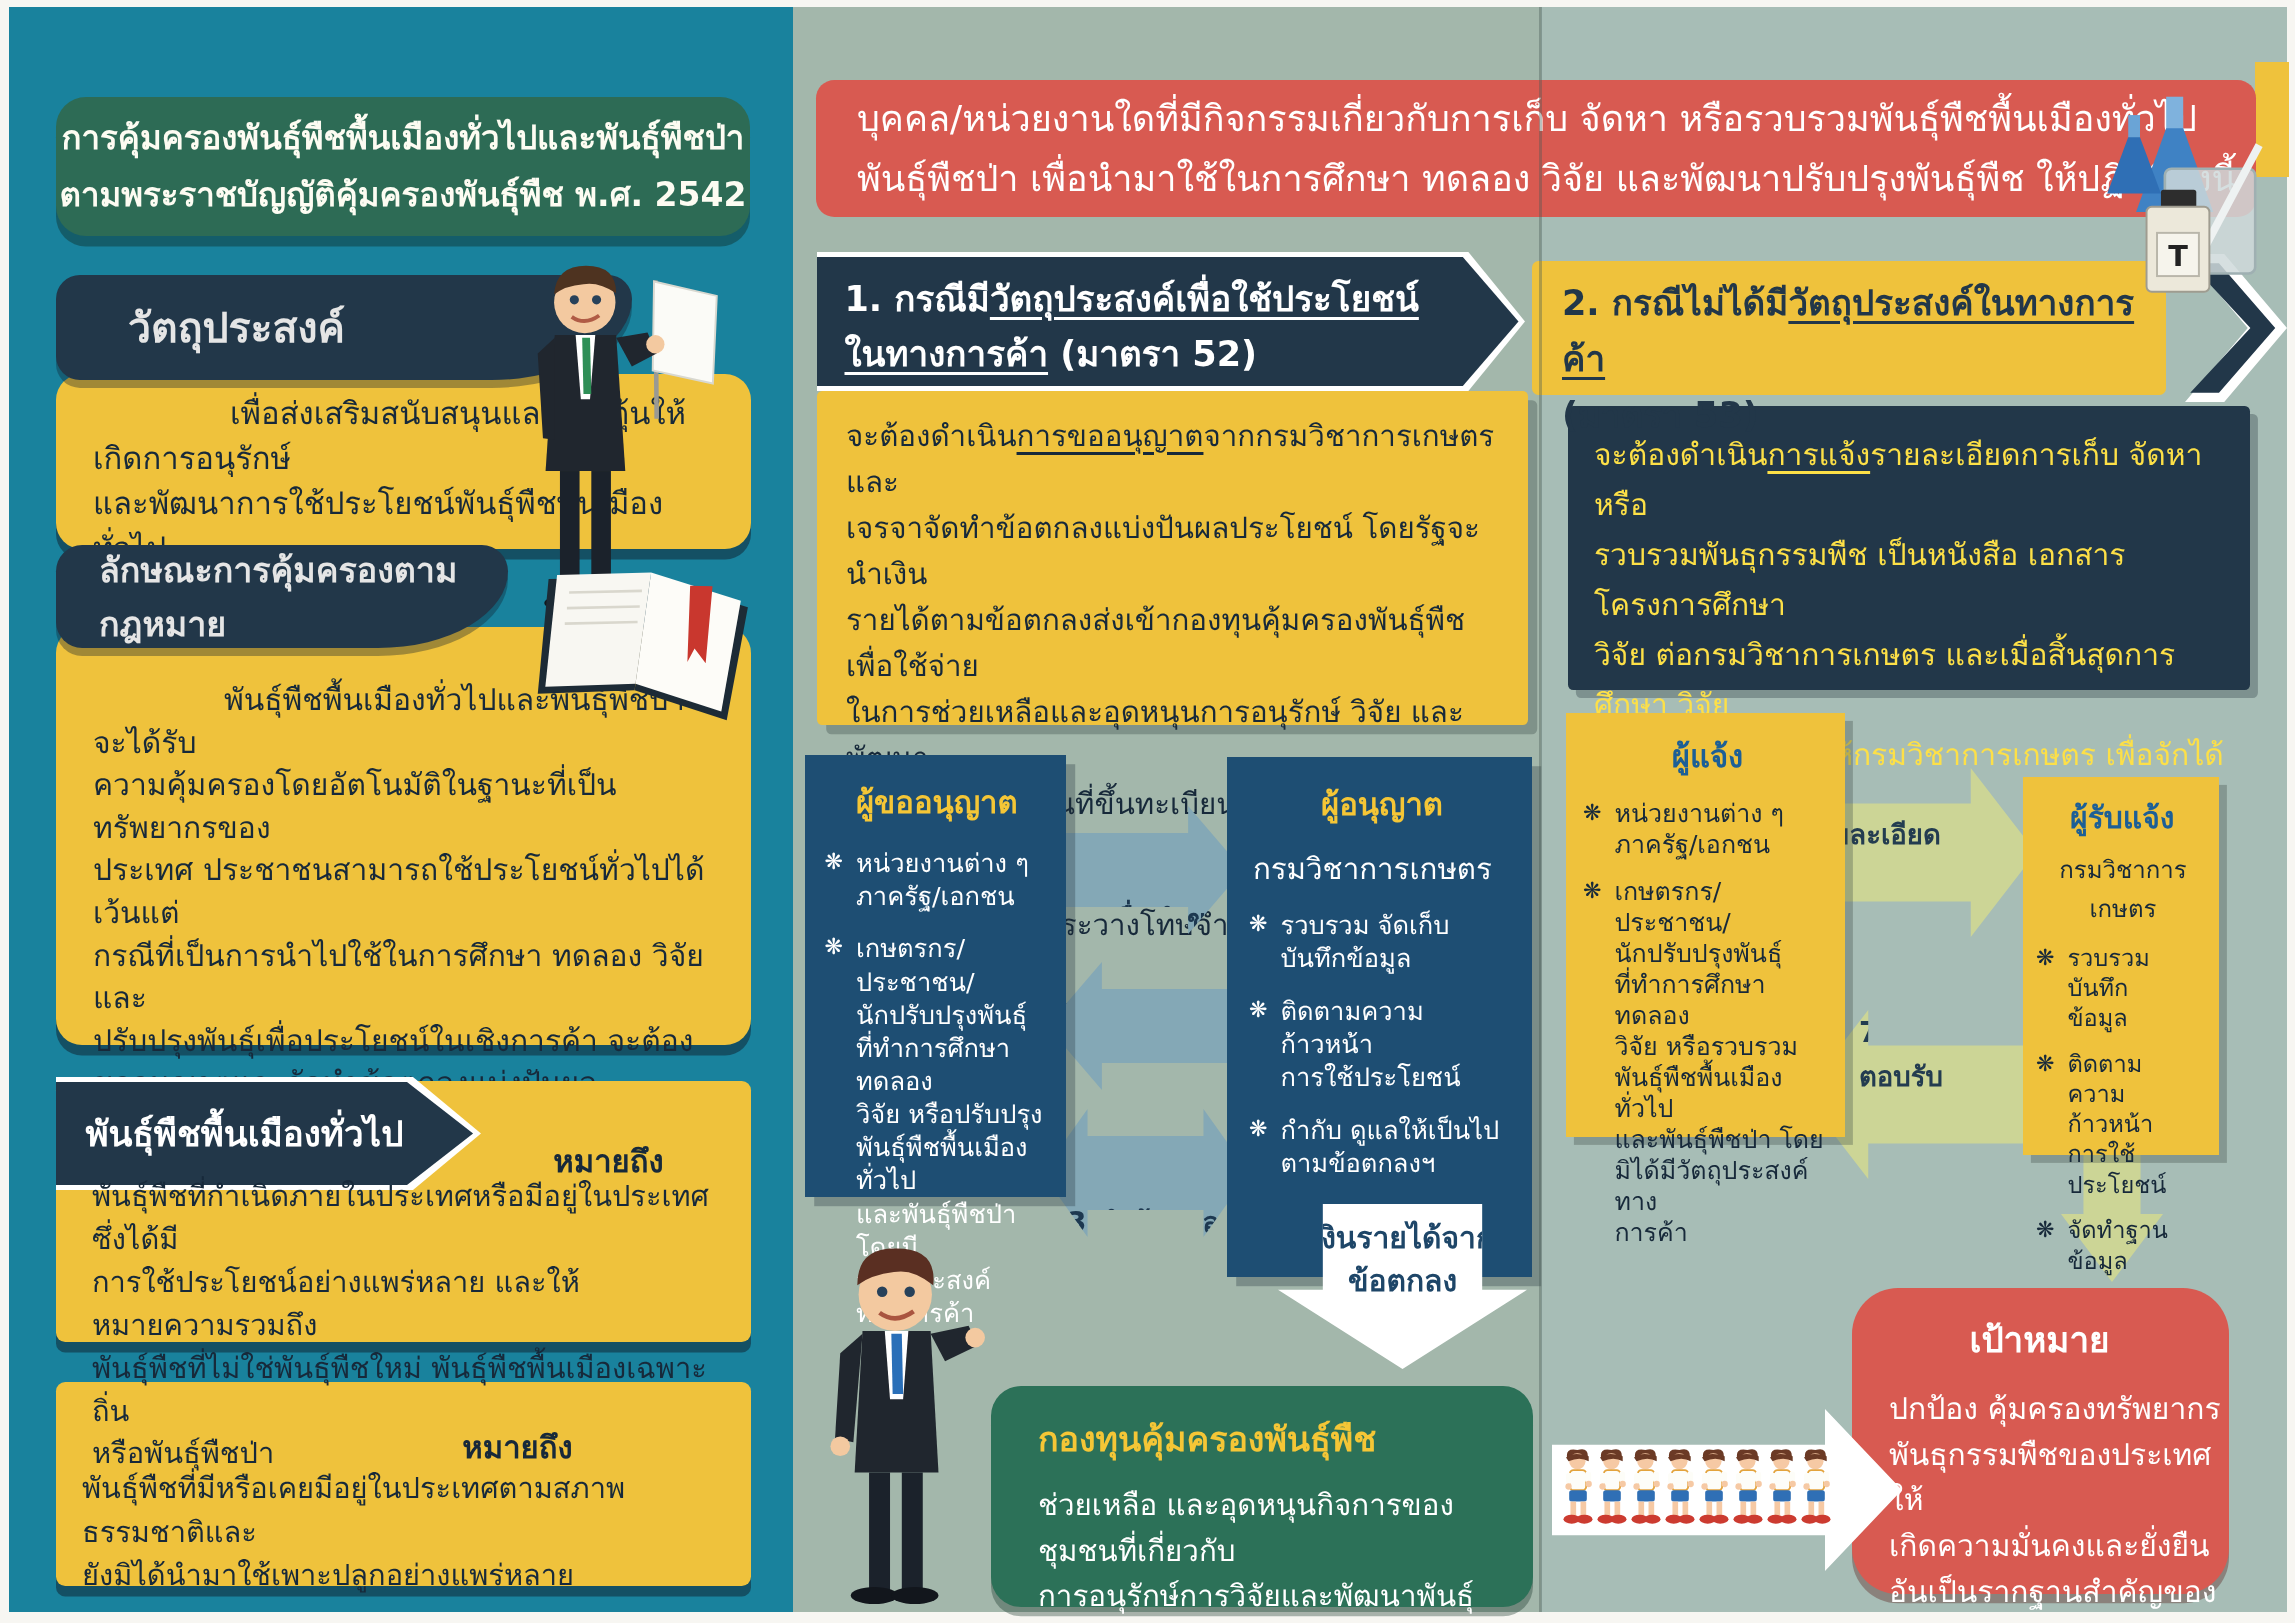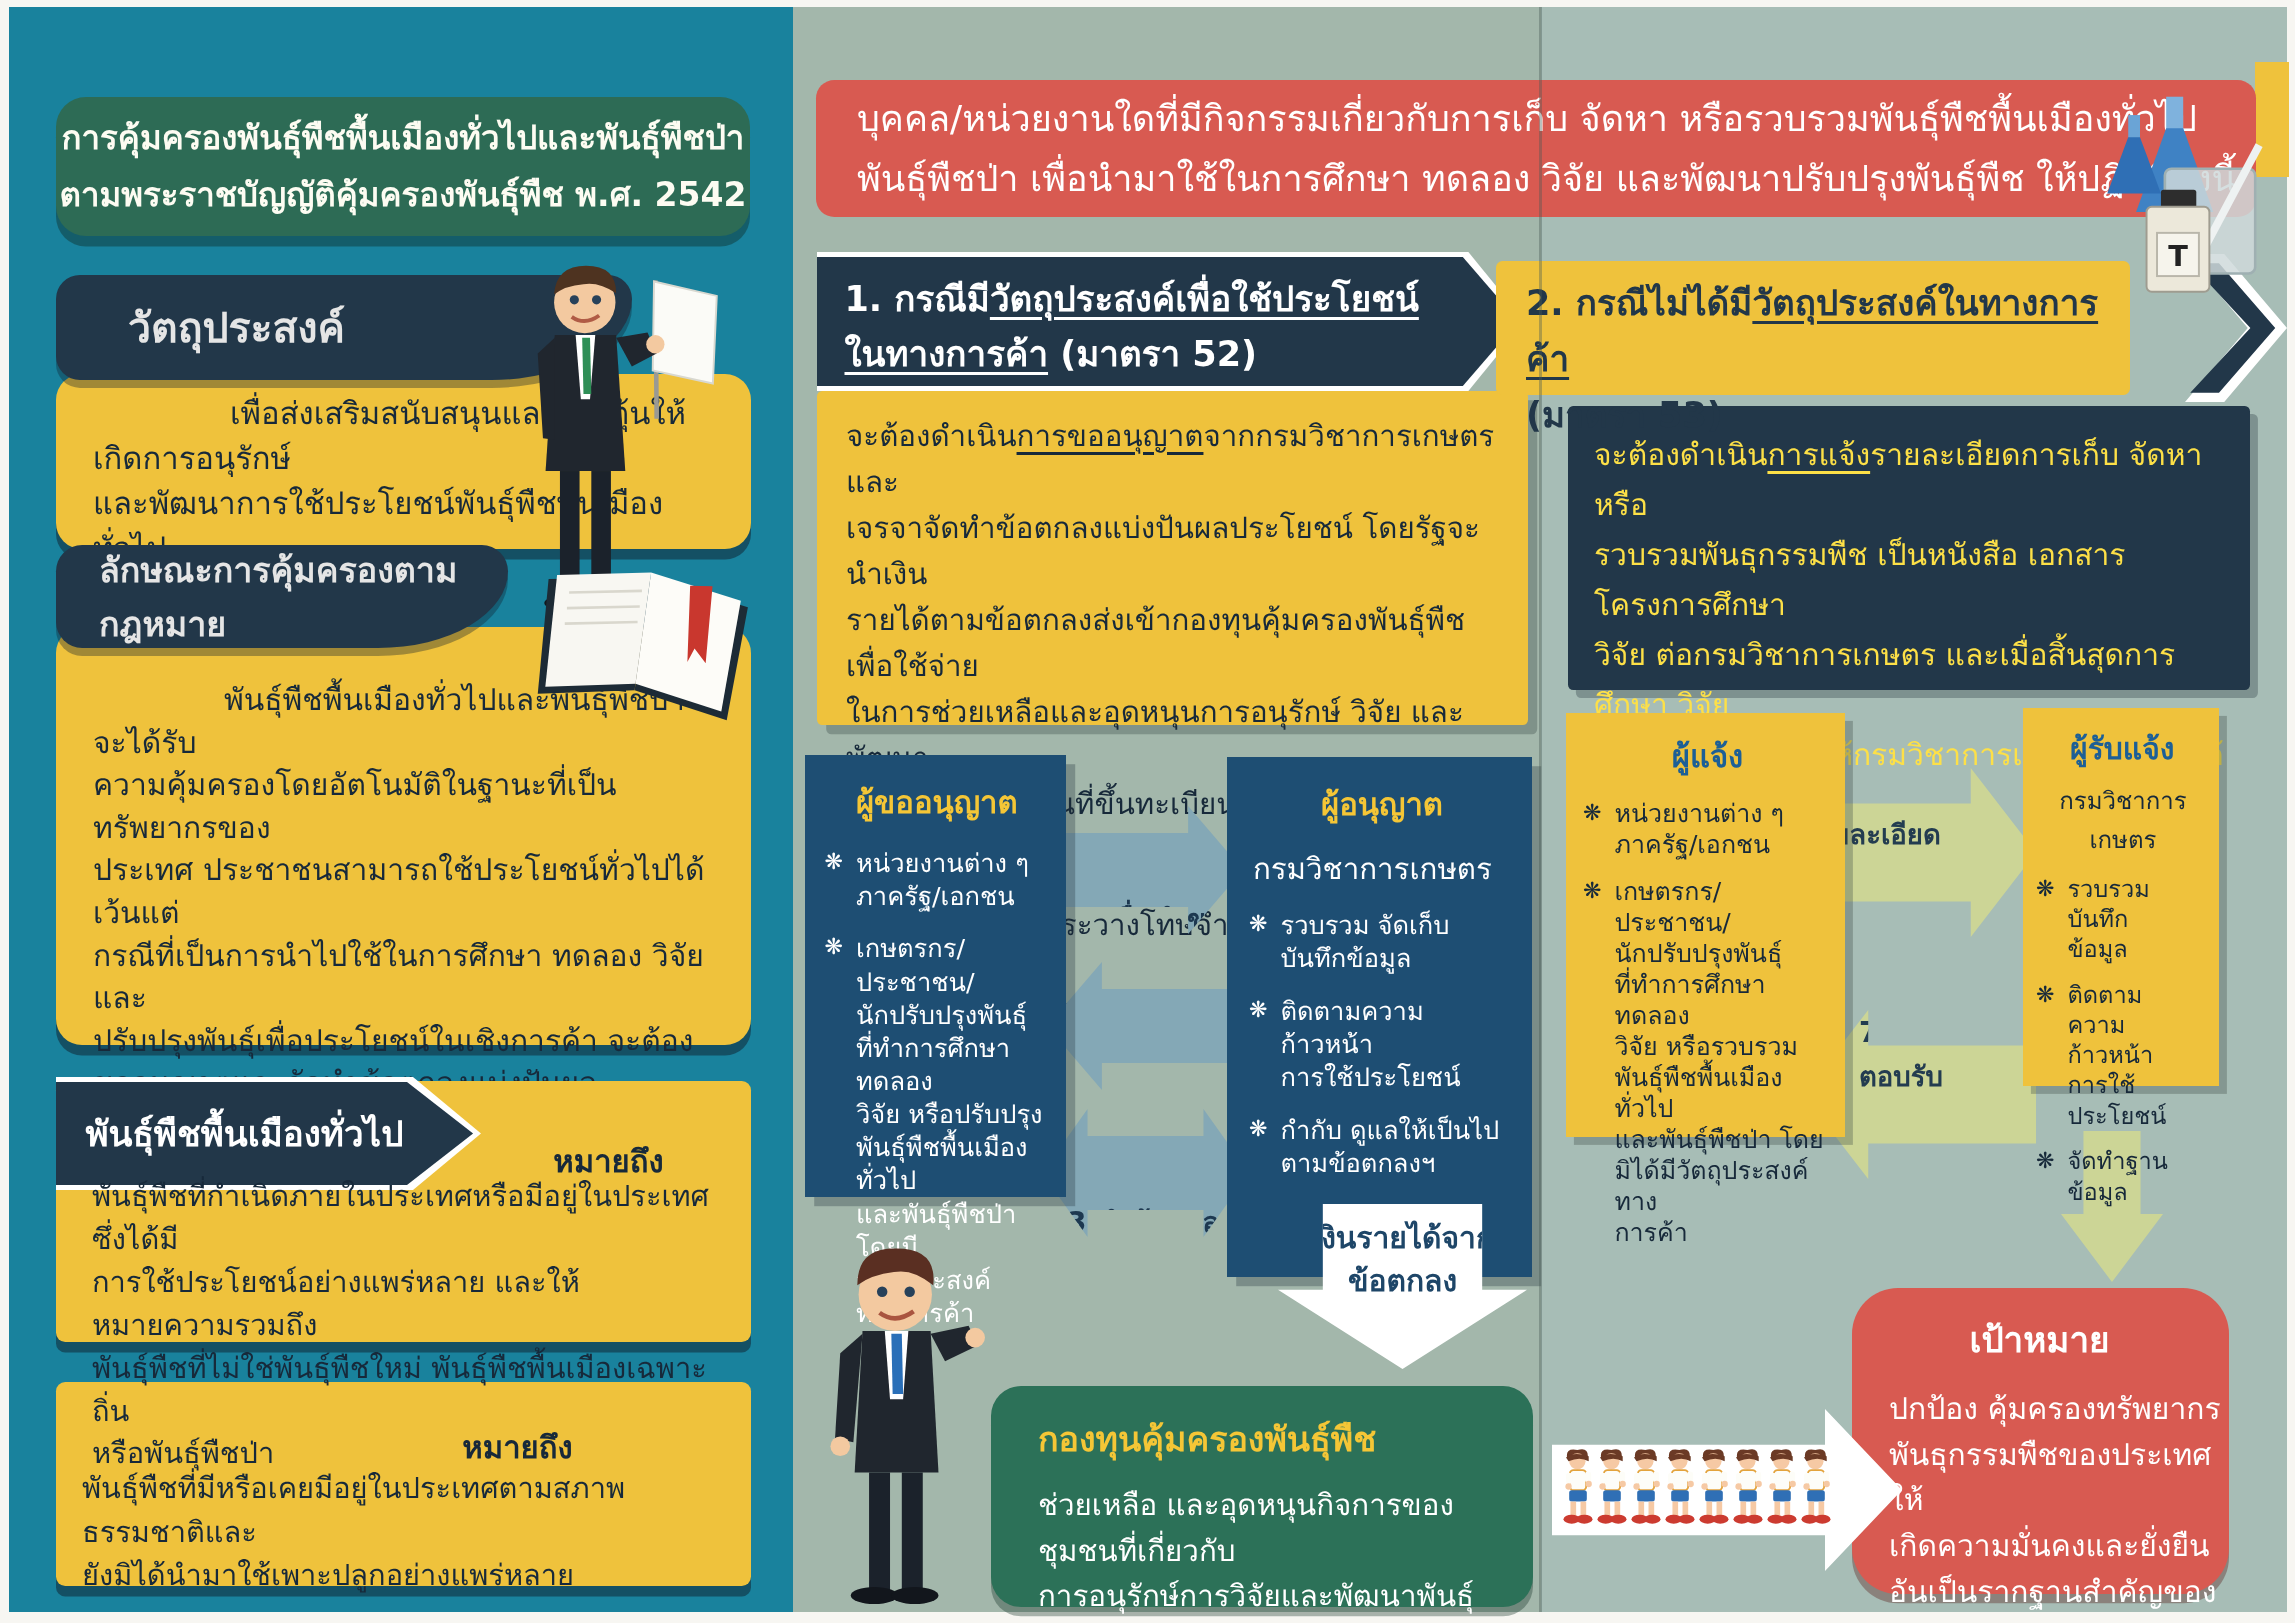--- a/index.html
+++ b/index.html
@@ -95,35 +95,35 @@
     clip-path:polygon(18% 0,82% 0,82% 52%,100% 52%,50% 100%,0 52%,18% 52%);
     z-index:5;color:#1e4668;font-weight:bold;font-size:30px;text-align:center;line-height:1.45;padding-top:11.8px;box-sizing:border-box;}
   .fundbox{left:991px;top:1386px;width:542px;height:221px;background:var(--fund);border-radius:30px;
     box-shadow:0 9.2px 0 rgba(18,48,38,.35);z-index:3;padding:26px 26px 0 47px;box-sizing:border-box;}
   .fundbox .ft{color:#f5c636;font-weight:bold;font-size:34px;margin-bottom:17px;}
   .fundbox .fb{color:#fff;font-size:29.5px;line-height:1.55;}
   .man1{left:492px;top:255px;width:230px;height:368px;z-index:6;}
   .man2{left:797px;top:1242px;width:207px;height:368px;z-index:6;}
 
   
-  .case2-yellow{left:1496px;top:261px;width:634px;height:134px;background:var(--yellow);
+  .case2-yellow{left:1532px;top:261px;width:634px;height:134px;background:var(--yellow);
     border-radius:6.5px;z-index:4;color:var(--navy);font-weight:bold;font-size:35px;
     padding:14.4px 0 0 30px;box-sizing:border-box;line-height:1.6;}
   .case2-tip{left:2185px;top:254px;width:102px;height:148px;z-index:3;}
   .case2-body{left:1568px;top:406px;width:682px;height:284px;background:var(--navy);border-radius:5.2px;
     box-shadow:7.9px 7.9px 0 rgba(30,42,52,.3);color:#fde047;font-size:30px;line-height:1.67;
     padding:23.6px 19.6px 0 26px;box-sizing:border-box;}
 
   
   .ybox{background:var(--yellow);box-shadow:7.9px 7.9px 0 rgba(60,75,70,.33);box-sizing:border-box;z-index:3;color:var(--ink);}
   .ybox .ft{color:var(--hblue);font-weight:bold;text-align:center;}
   .notifier{left:1566px;top:713px;width:279px;height:424px;padding:18.3px 13px 0 17px;}
   .notifier .ft{font-size:31px;margin-bottom:17px;}
   .notifier .fitem{font-size:25px;line-height:1.24;margin-bottom:15.7px;}
-  .receiver{left:2023px;top:708px;width:196px;height:378px;padding:17px 10.5px 0 13px;}
+  .receiver{left:2023px;top:777px;width:196px;height:378px;padding:17px 10.5px 0 13px;}
   .receiver .ft{font-size:30px;margin-bottom:9.2px;}
   .receiver .forg{font-size:24px;margin:0 0 14.4px 1.3px;text-align:center;}
   .receiver .fitem{font-size:23.6px;line-height:1.28;margin-bottom:15.7px;}
   .garrow{background:var(--garrow);color:#233c50;font-weight:bold;font-size:27.5px;z-index:2;}
   .g1{left:1803px;top:768px;width:233px;height:169px;}
   .g2{left:1803px;top:1010px;width:233px;height:169px;}
   .gdown{left:2061px;top:1131px;width:102px;height:151px;background:var(--garrow);z-index:2;
     clip-path:polygon(22% 0,78% 0,78% 55%,100% 55%,50% 100%,0 55%,22% 55%);}
 
   .kids-arrow{left:1552px;top:1409px;width:350px;height:162px;background:#fff;z-index:4;

